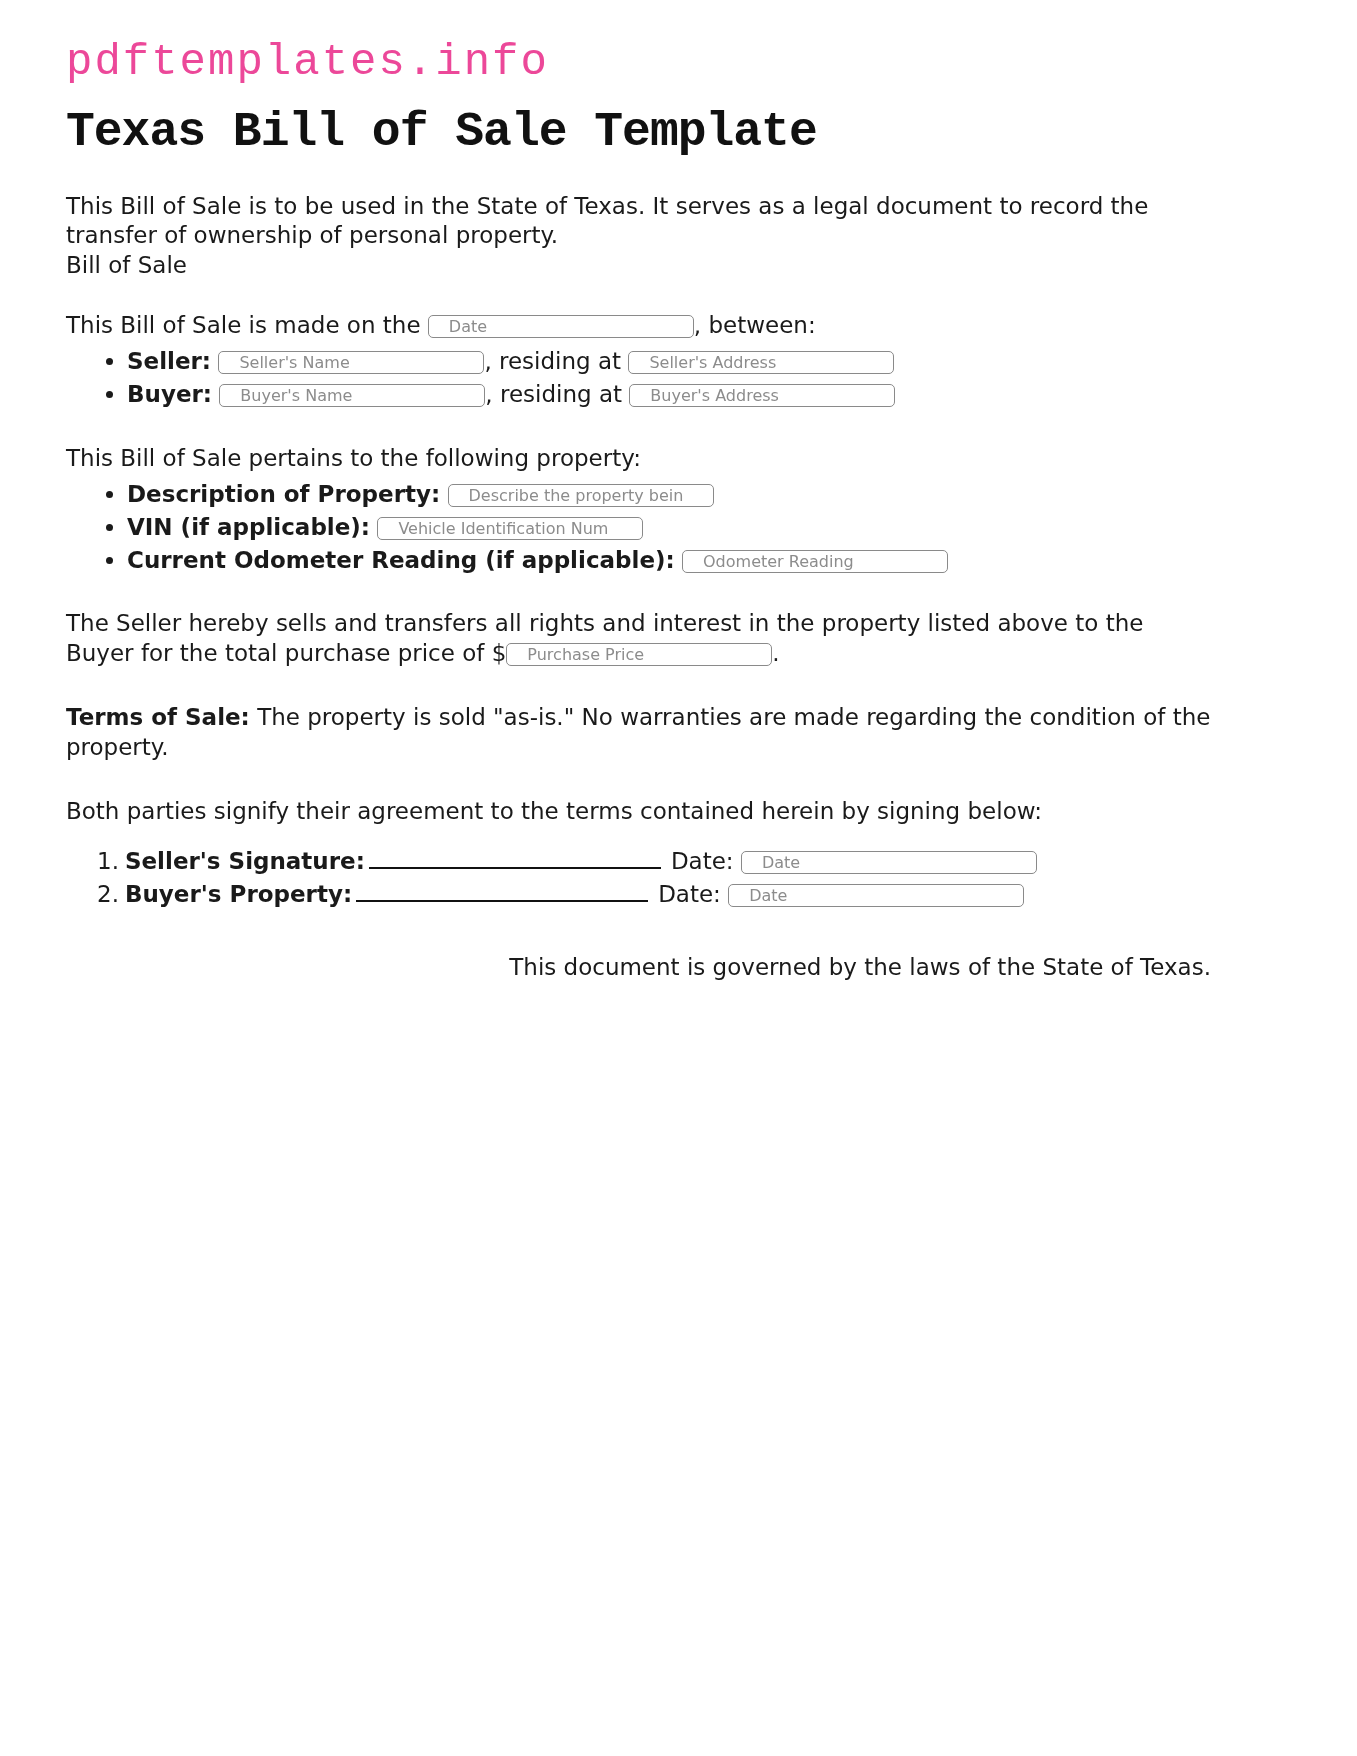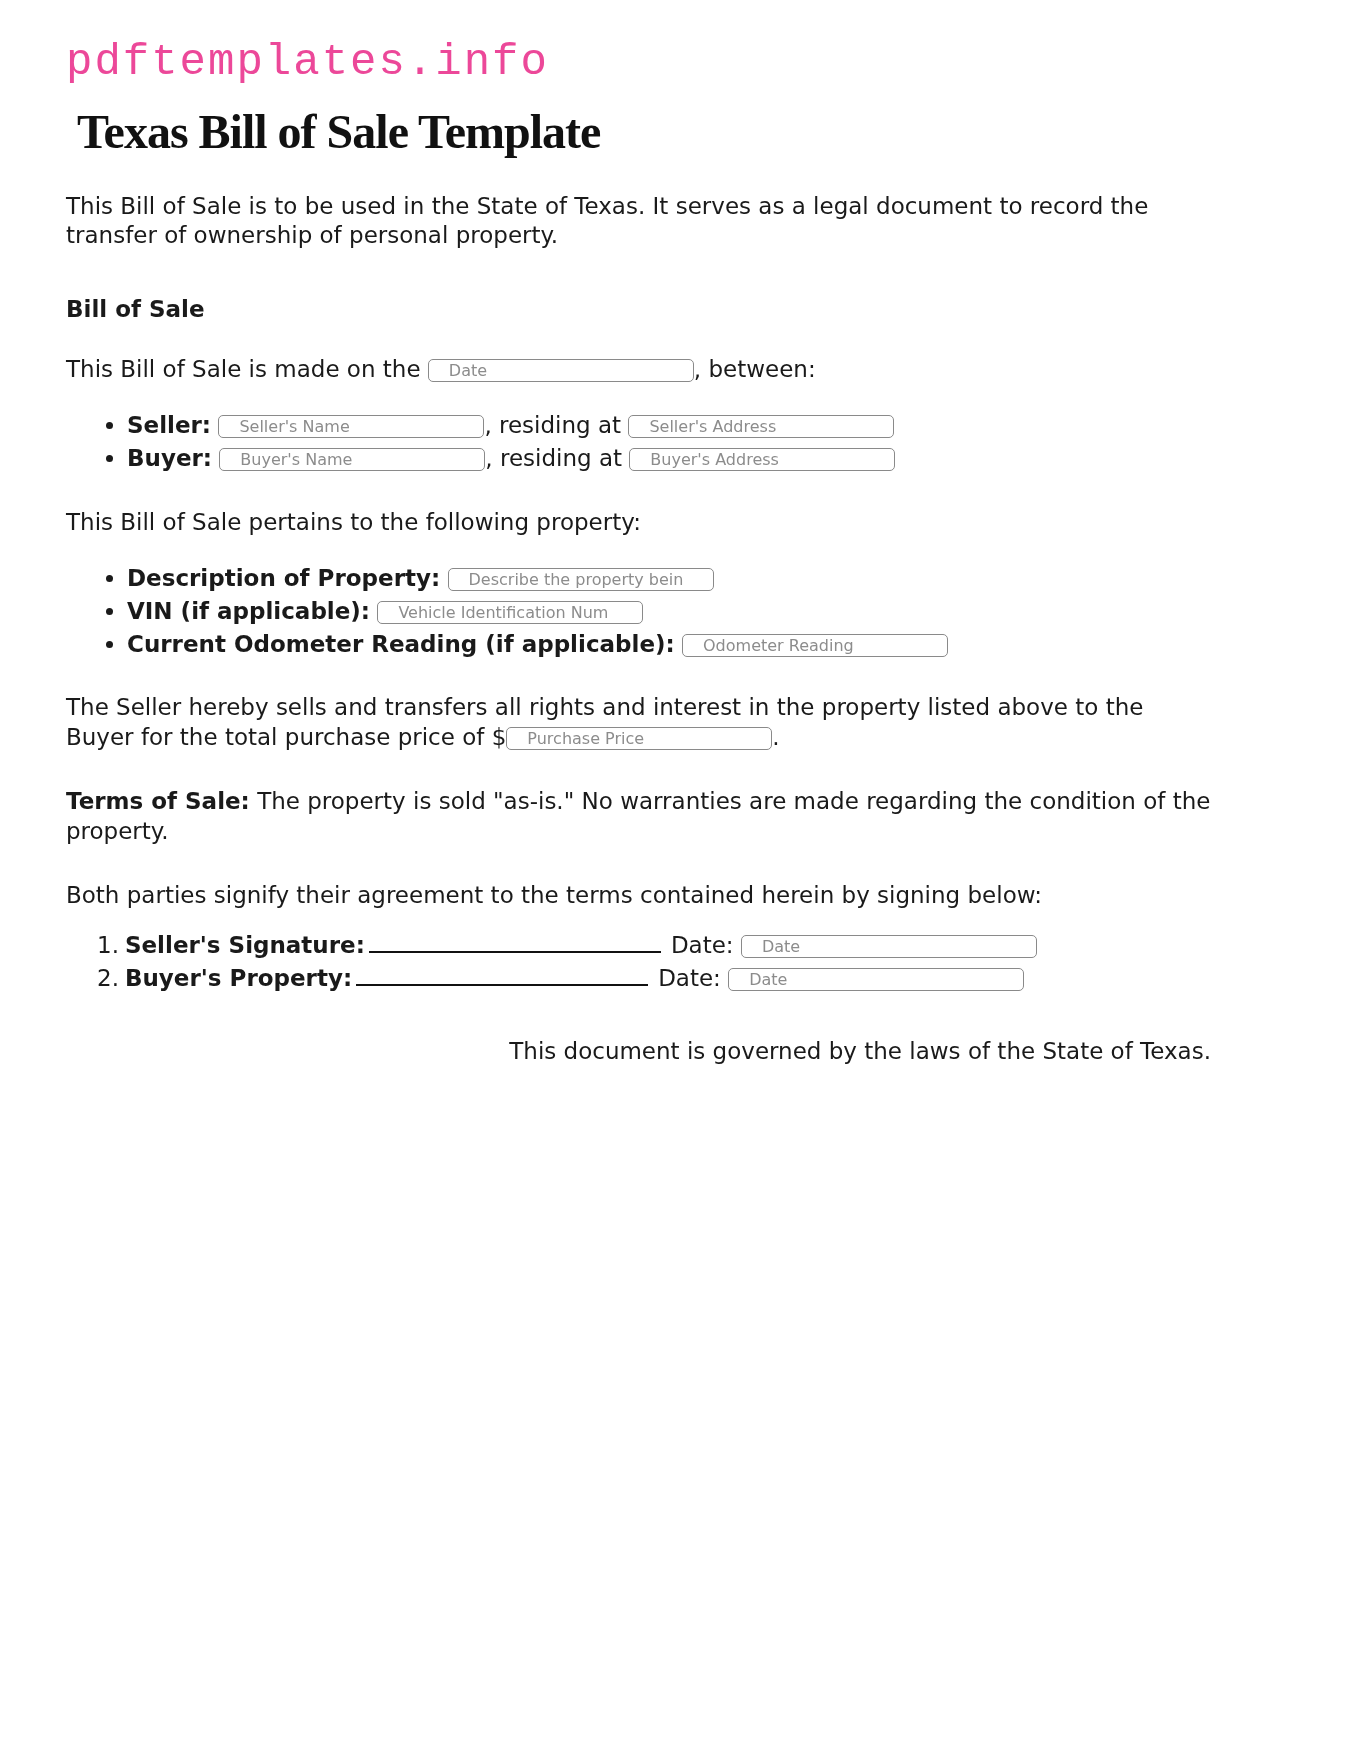--- a/index.html
+++ b/index.html
@@ -19,40 +19,40 @@
     padding: 34px 66px 0 66px;
     width: 1145px;
   }
   .logo {
     font-family: "Liberation Mono", monospace;
     font-size: 44px;
     letter-spacing: 2px;
     color: #ec4899;
   }
   h1.title {
-    font-family: Liberation Serif, serif;
+    font-family: Liberation Mono, monospace;
     font-size: 48px;
     font-weight: bold;
     letter-spacing: -1px;
-    margin: 10px 0 0 11px;
+    margin: 10px 0 0 0;
     color: #111111;
   }
   p { margin: 0; }
   .intro      { margin-top: 28px; }
-  .section-heading { margin-top: 44px; font-weight: bold; }
+  .section-heading { font-weight: normal; }
   .made-on    { margin-top: 30px; }
   .pertains   { margin-top: 34px; }
   .transfer   { margin-top: 34px; }
   .terms      { margin-top: 34px; }
   .agreement  { margin-top: 34px; }
   .governing  { margin-top: 43px; text-align: right; }
   .bold { font-weight: bold; }
 
   ul.doc-list {
-    margin: 26px 0 0 0;
+    margin: 6px 0 0 0;
     padding-left: 61px;
     list-style: disc outside;
   }
   ul.doc-list li {
     margin: 3px 0;
   }
 
   .field {
     box-sizing: border-box;
     height: 23px;

